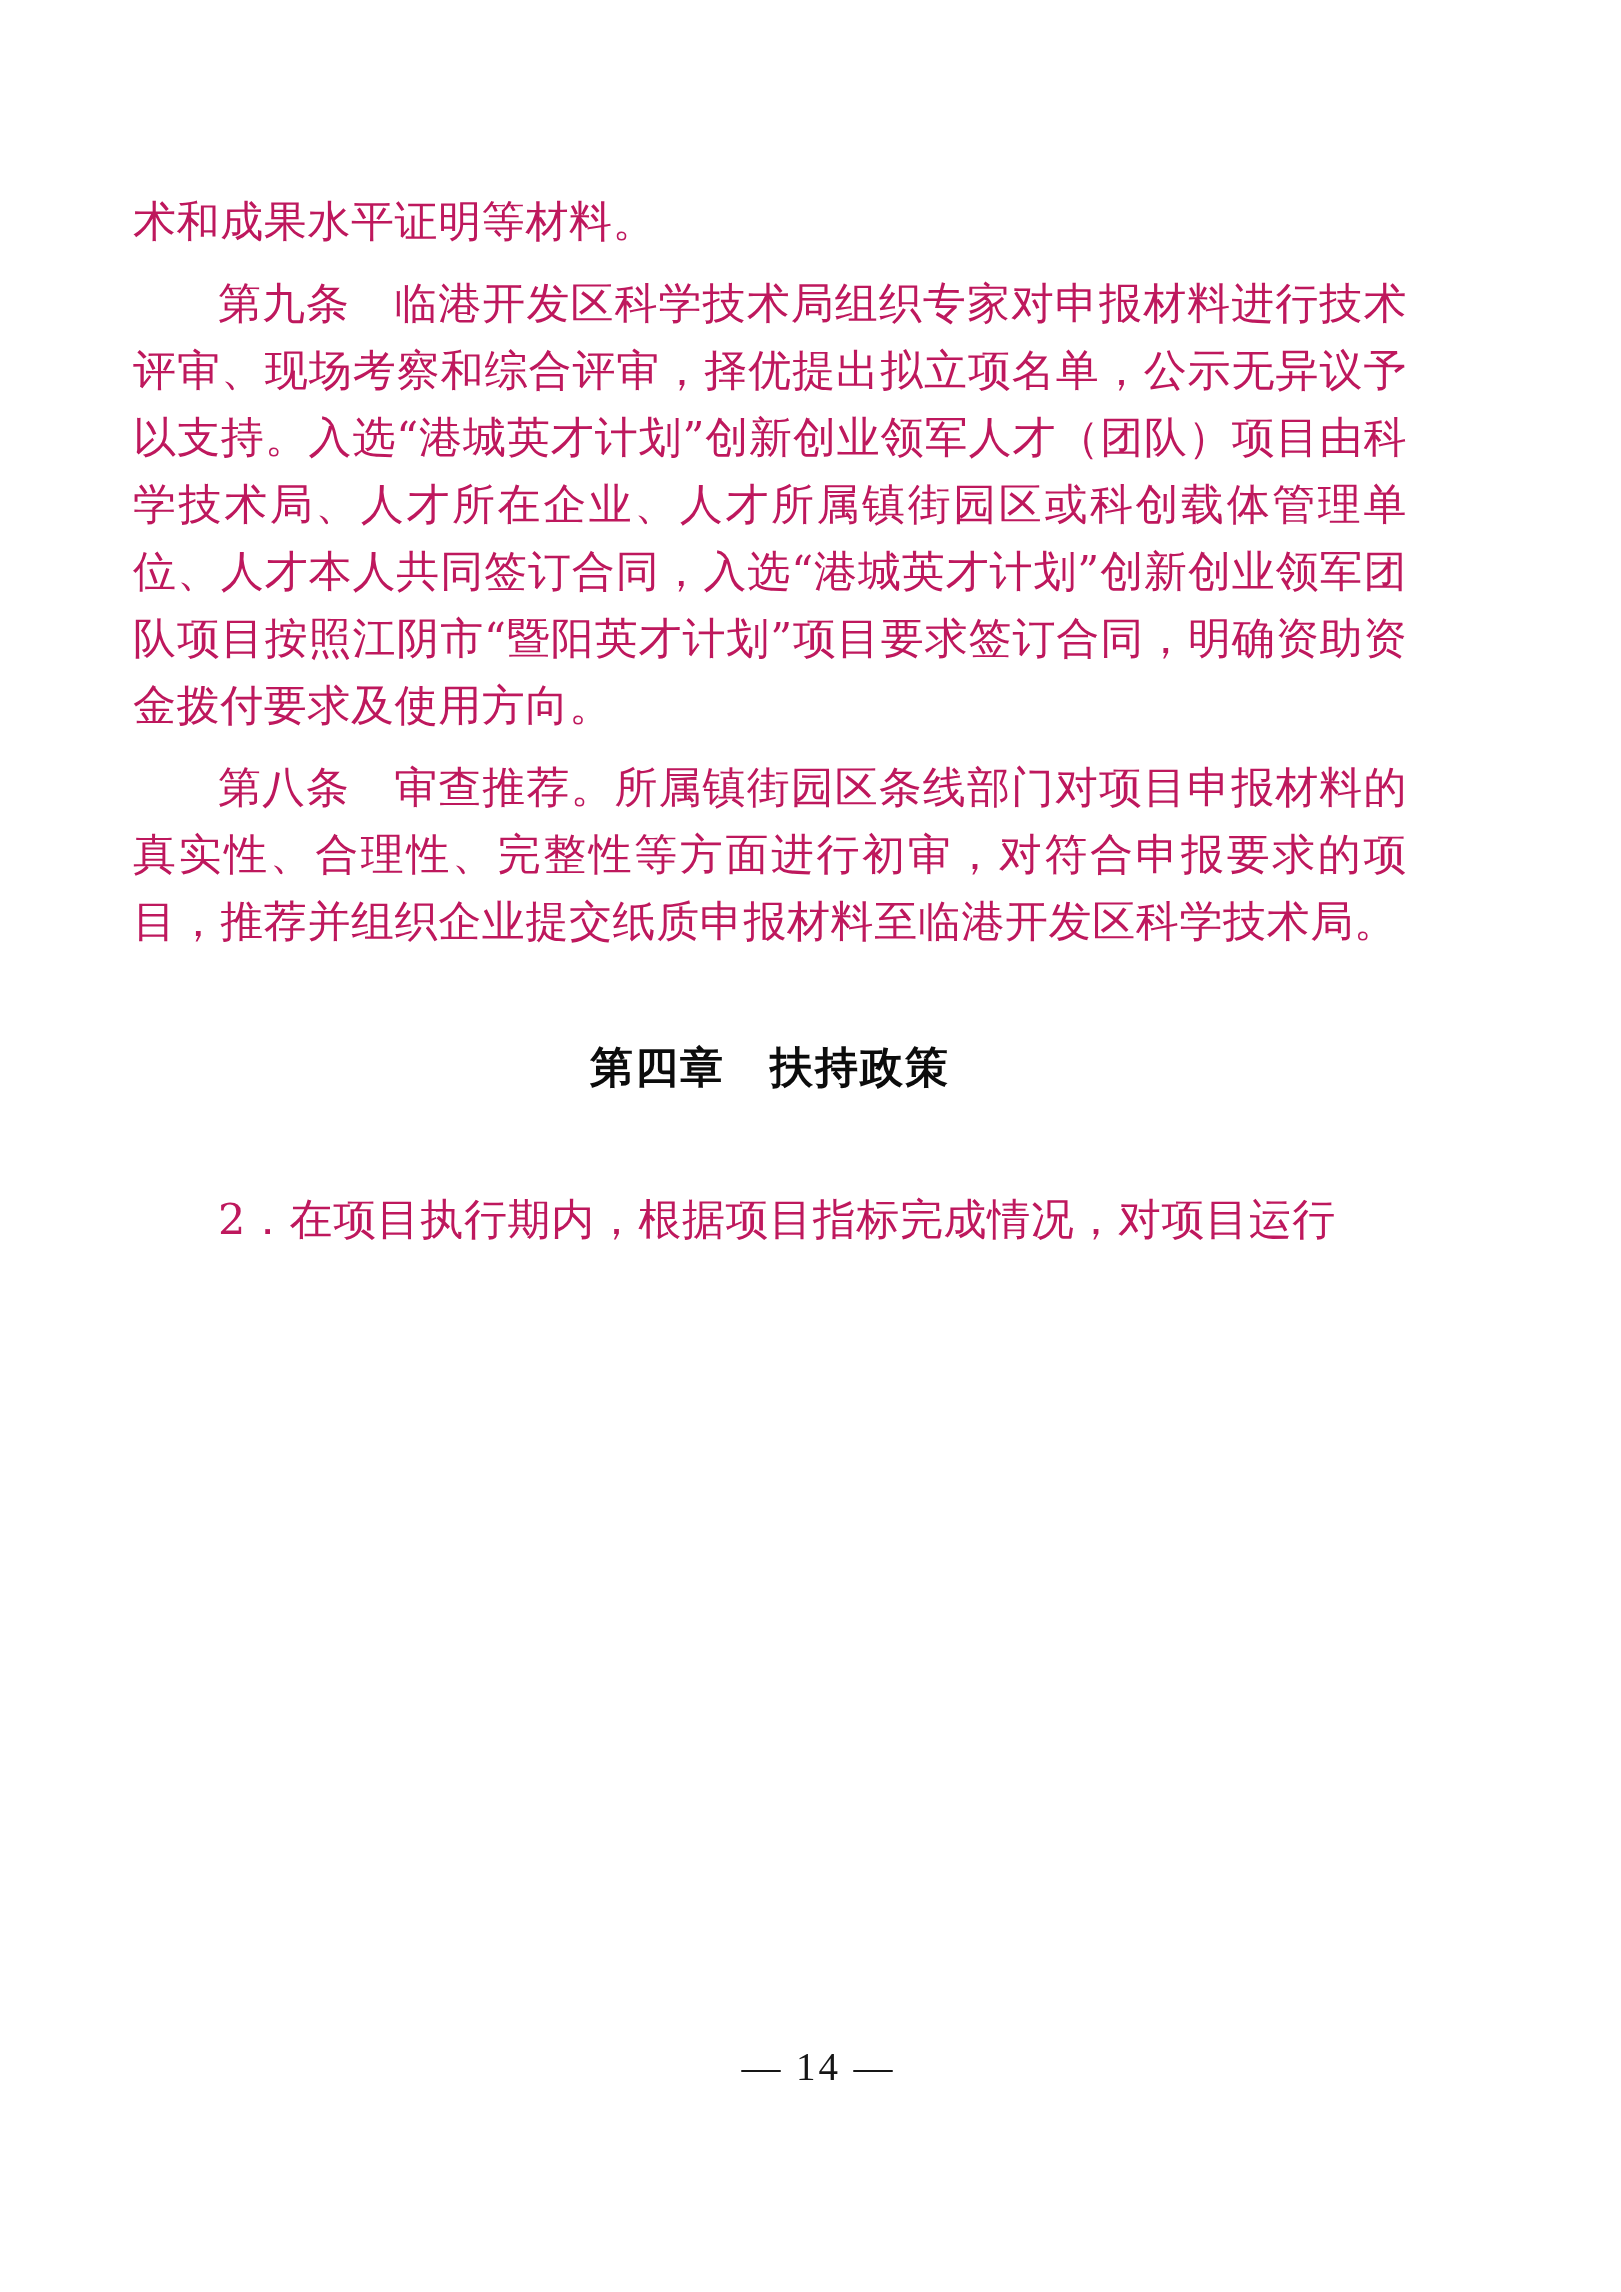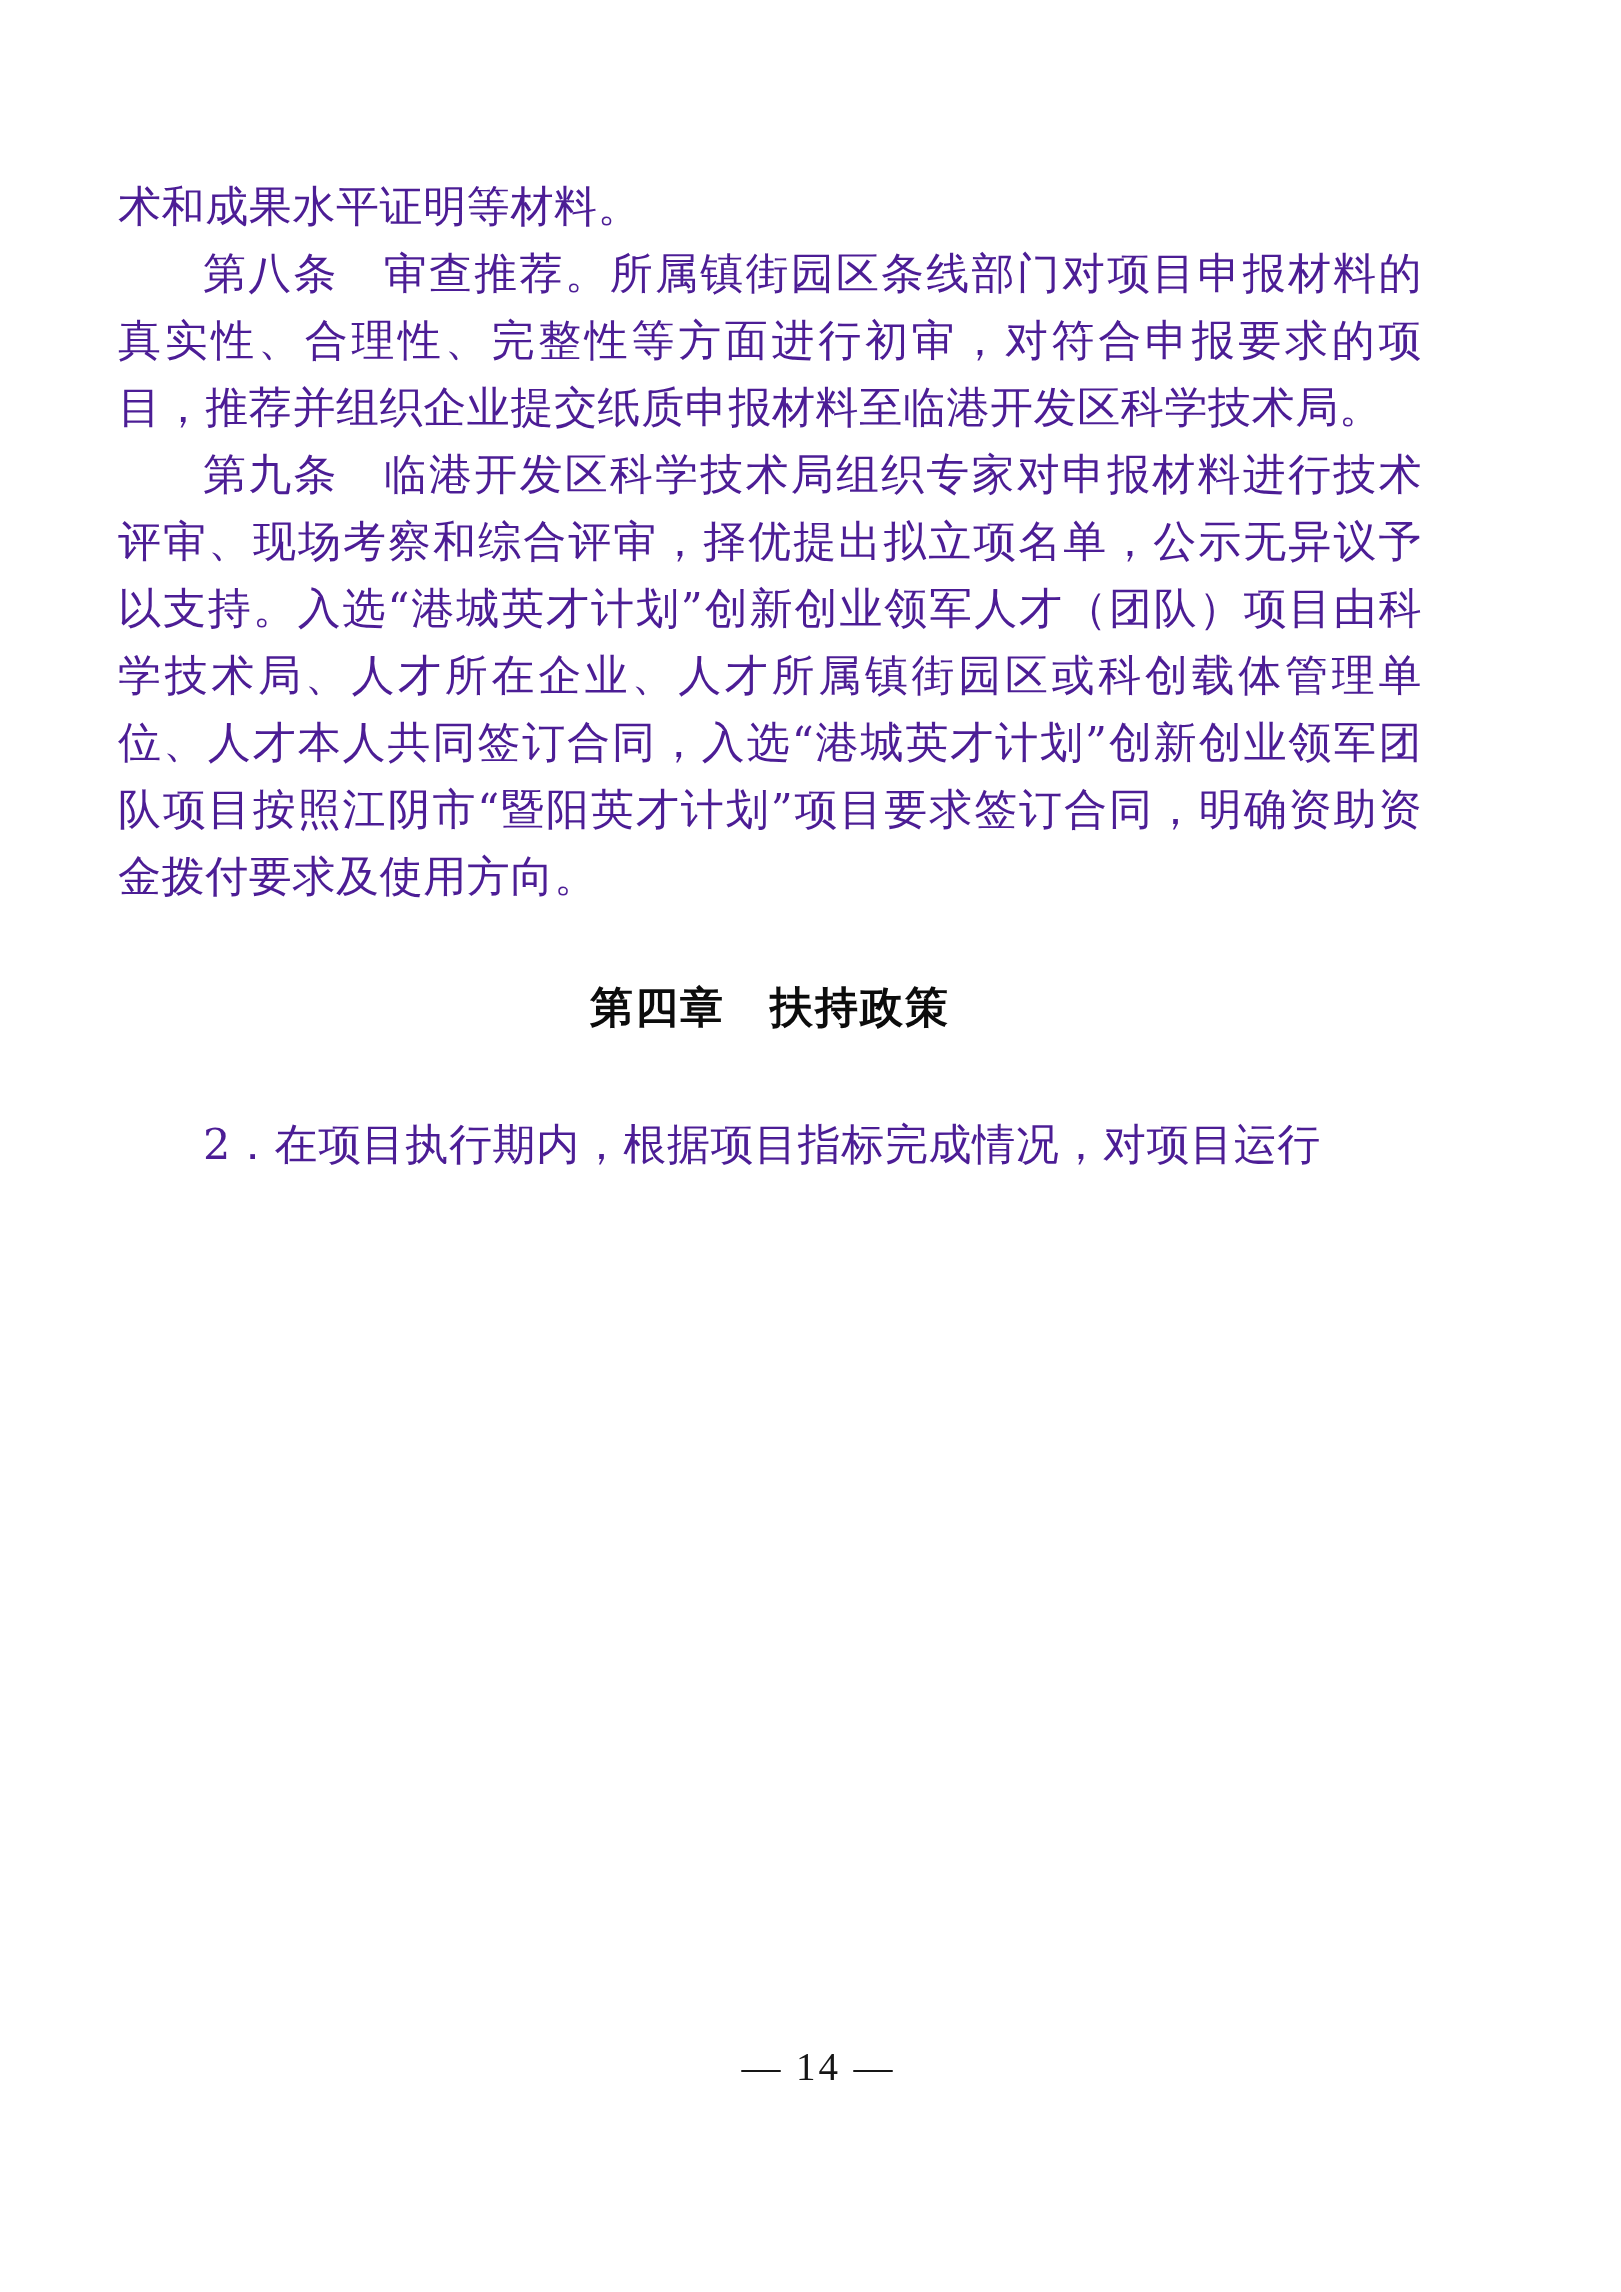--- a/index.html
+++ b/index.html
@@ -32,22 +32,22 @@
   }
 
   
   .para {
     font-size: 43px;
     line-height: 67px;
     letter-spacing: 0.6px;
     text-align: justify;
     text-justify: inter-character;
     text-align-last: left;
-    margin: 0;
-    color: #4c1d95;
+    margin: 15px;
+    color: #be185d;
     font-weight: 400;
     
     font-family: "Liberation Serif", "DejaVu Serif", serif;
     font-style: italic;
     transform: skewX(0deg);
   }
   
   .para, .heading, .pagenum {
     font-synthesis: weight style;
   }
@@ -100,23 +100,23 @@
 </style>
 </head>
 <body>
 
 <div class="page">
 
   <div class="content">
 
     <p class="para cjk">术和成果水平证明等材料。</p>
 
+    <p class="para cjk indent2">第九条　临港开发区科学技术局组织专家对申报材料进行技术评审、现场考察和综合评审，择优提出拟立项名单，公示无异议予以支持。入选“港城英才计划”创新创业领军人才（团队）项目由科学技术局、人才所在企业、人才所属镇街园区或科创载体管理单位、人才本人共同签订合同，入选“港城英才计划”创新创业领军团队项目按照江阴市“暨阳英才计划”项目要求签订合同，明确资助资金拨付要求及使用方向。</p>
+
     <p class="para cjk indent2">第八条　审查推荐。所属镇街园区条线部门对项目申报材料的真实性、合理性、完整性等方面进行初审，对符合申报要求的项目，推荐并组织企业提交纸质申报材料至临港开发区科学技术局。</p>
-
-    <p class="para cjk indent2">第九条　临港开发区科学技术局组织专家对申报材料进行技术评审、现场考察和综合评审，择优提出拟立项名单，公示无异议予以支持。入选“港城英才计划”创新创业领军人才（团队）项目由科学技术局、人才所在企业、人才所属镇街园区或科创载体管理单位、人才本人共同签订合同，入选“港城英才计划”创新创业领军团队项目按照江阴市“暨阳英才计划”项目要求签订合同，明确资助资金拨付要求及使用方向。</p>
 
     <div class="heading-spacer-before"></div>
 
     <h2 class="heading cjk">第四章　扶持政策</h2>
 
     <div class="heading-spacer-after"></div>
 
 
 
     <p class="para cjk indent-num">2．在项目执行期内，根据项目指标完成情况，对项目运行</p>

